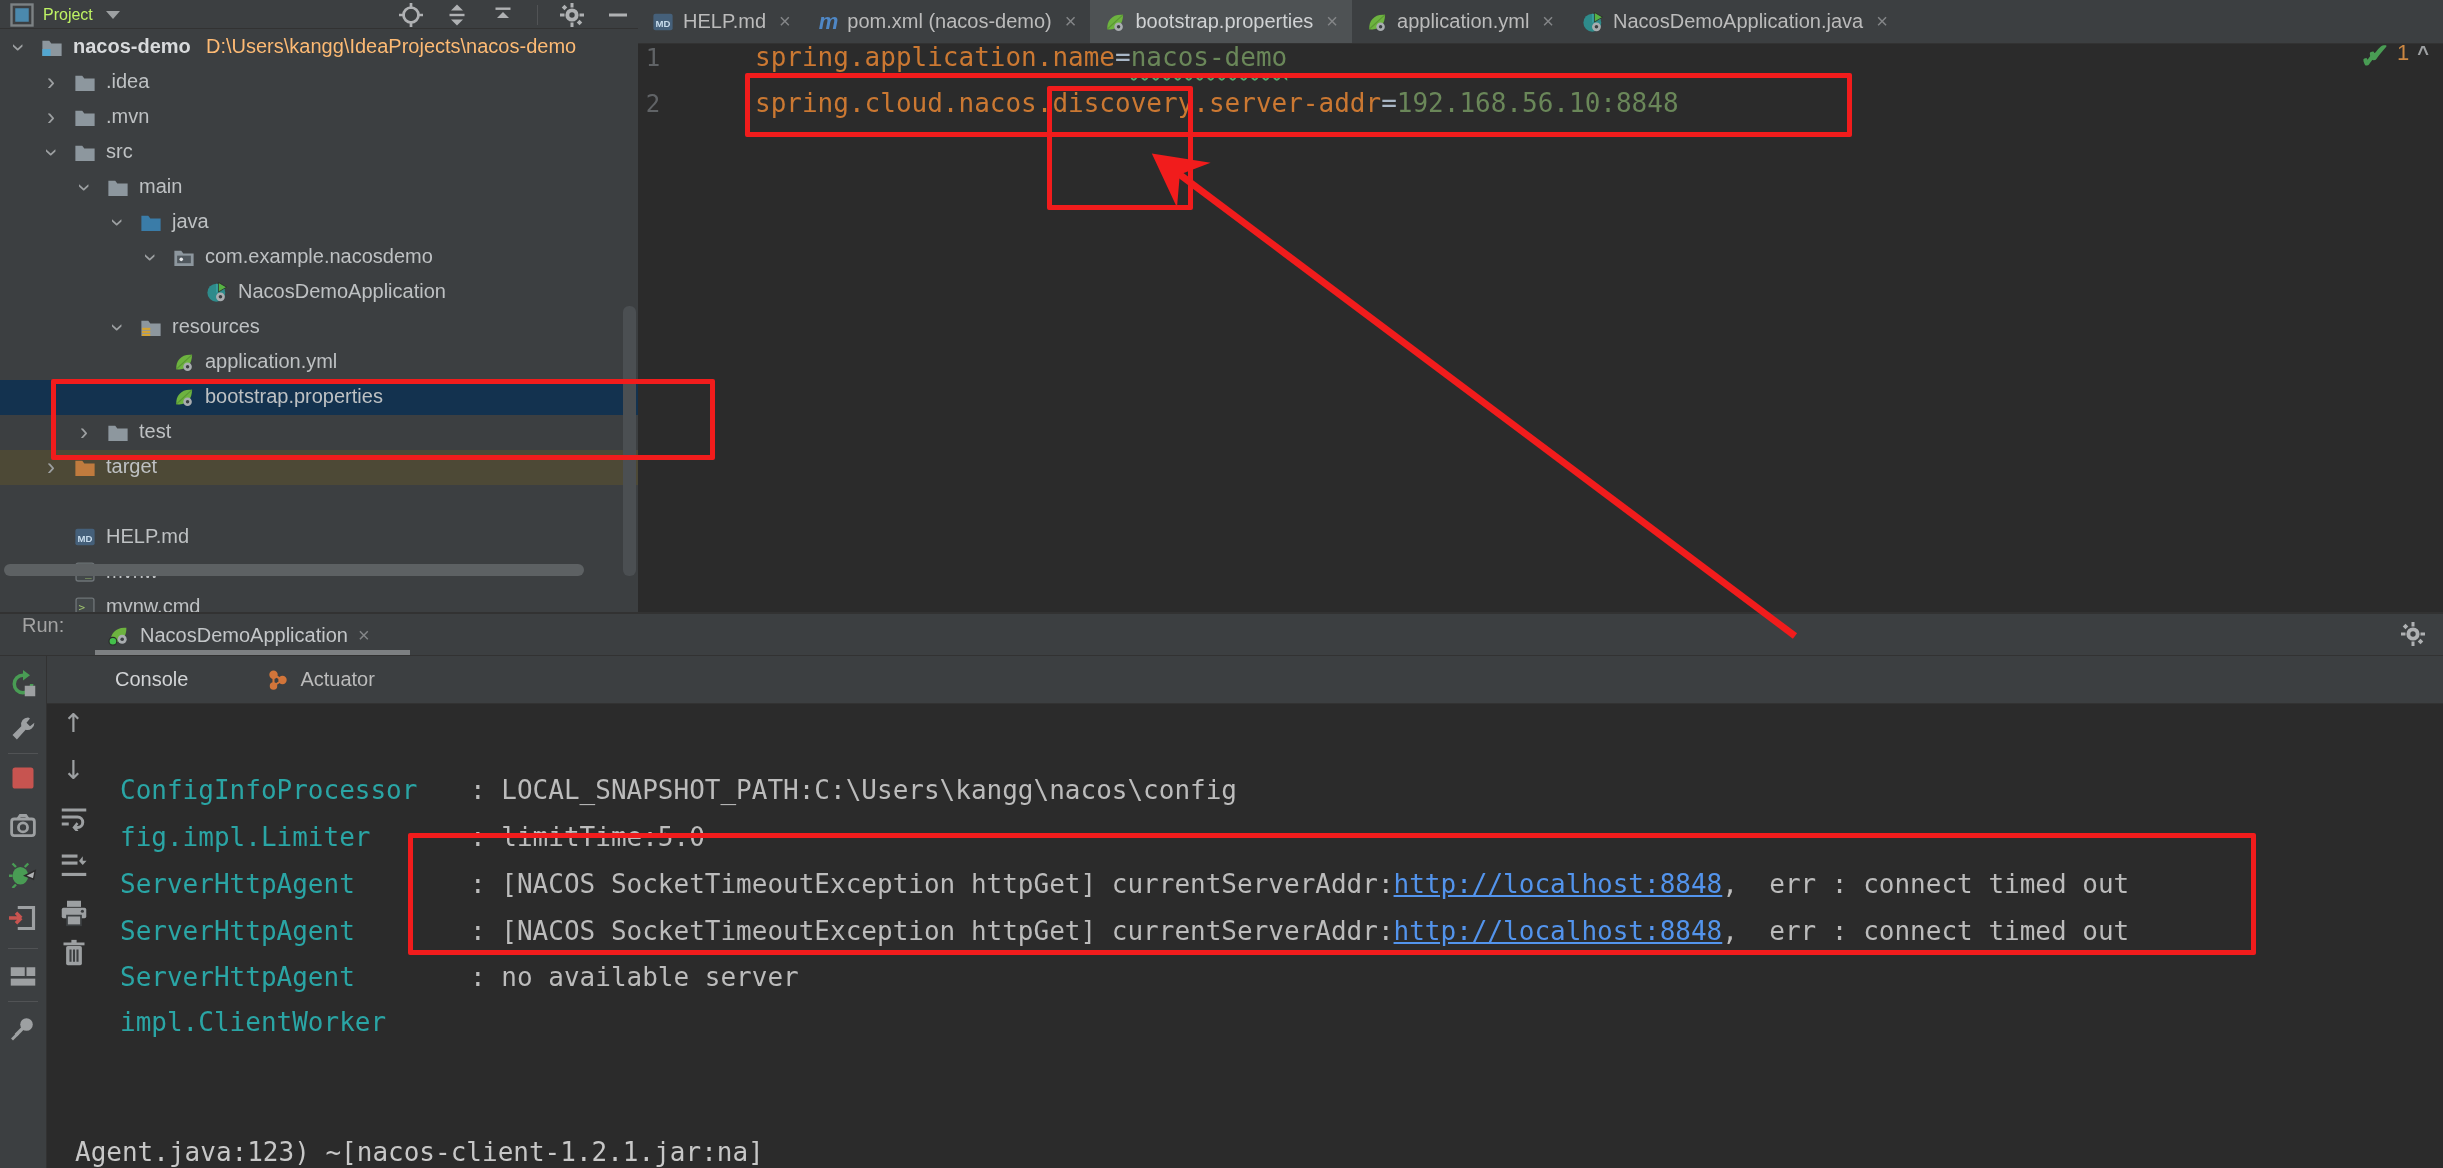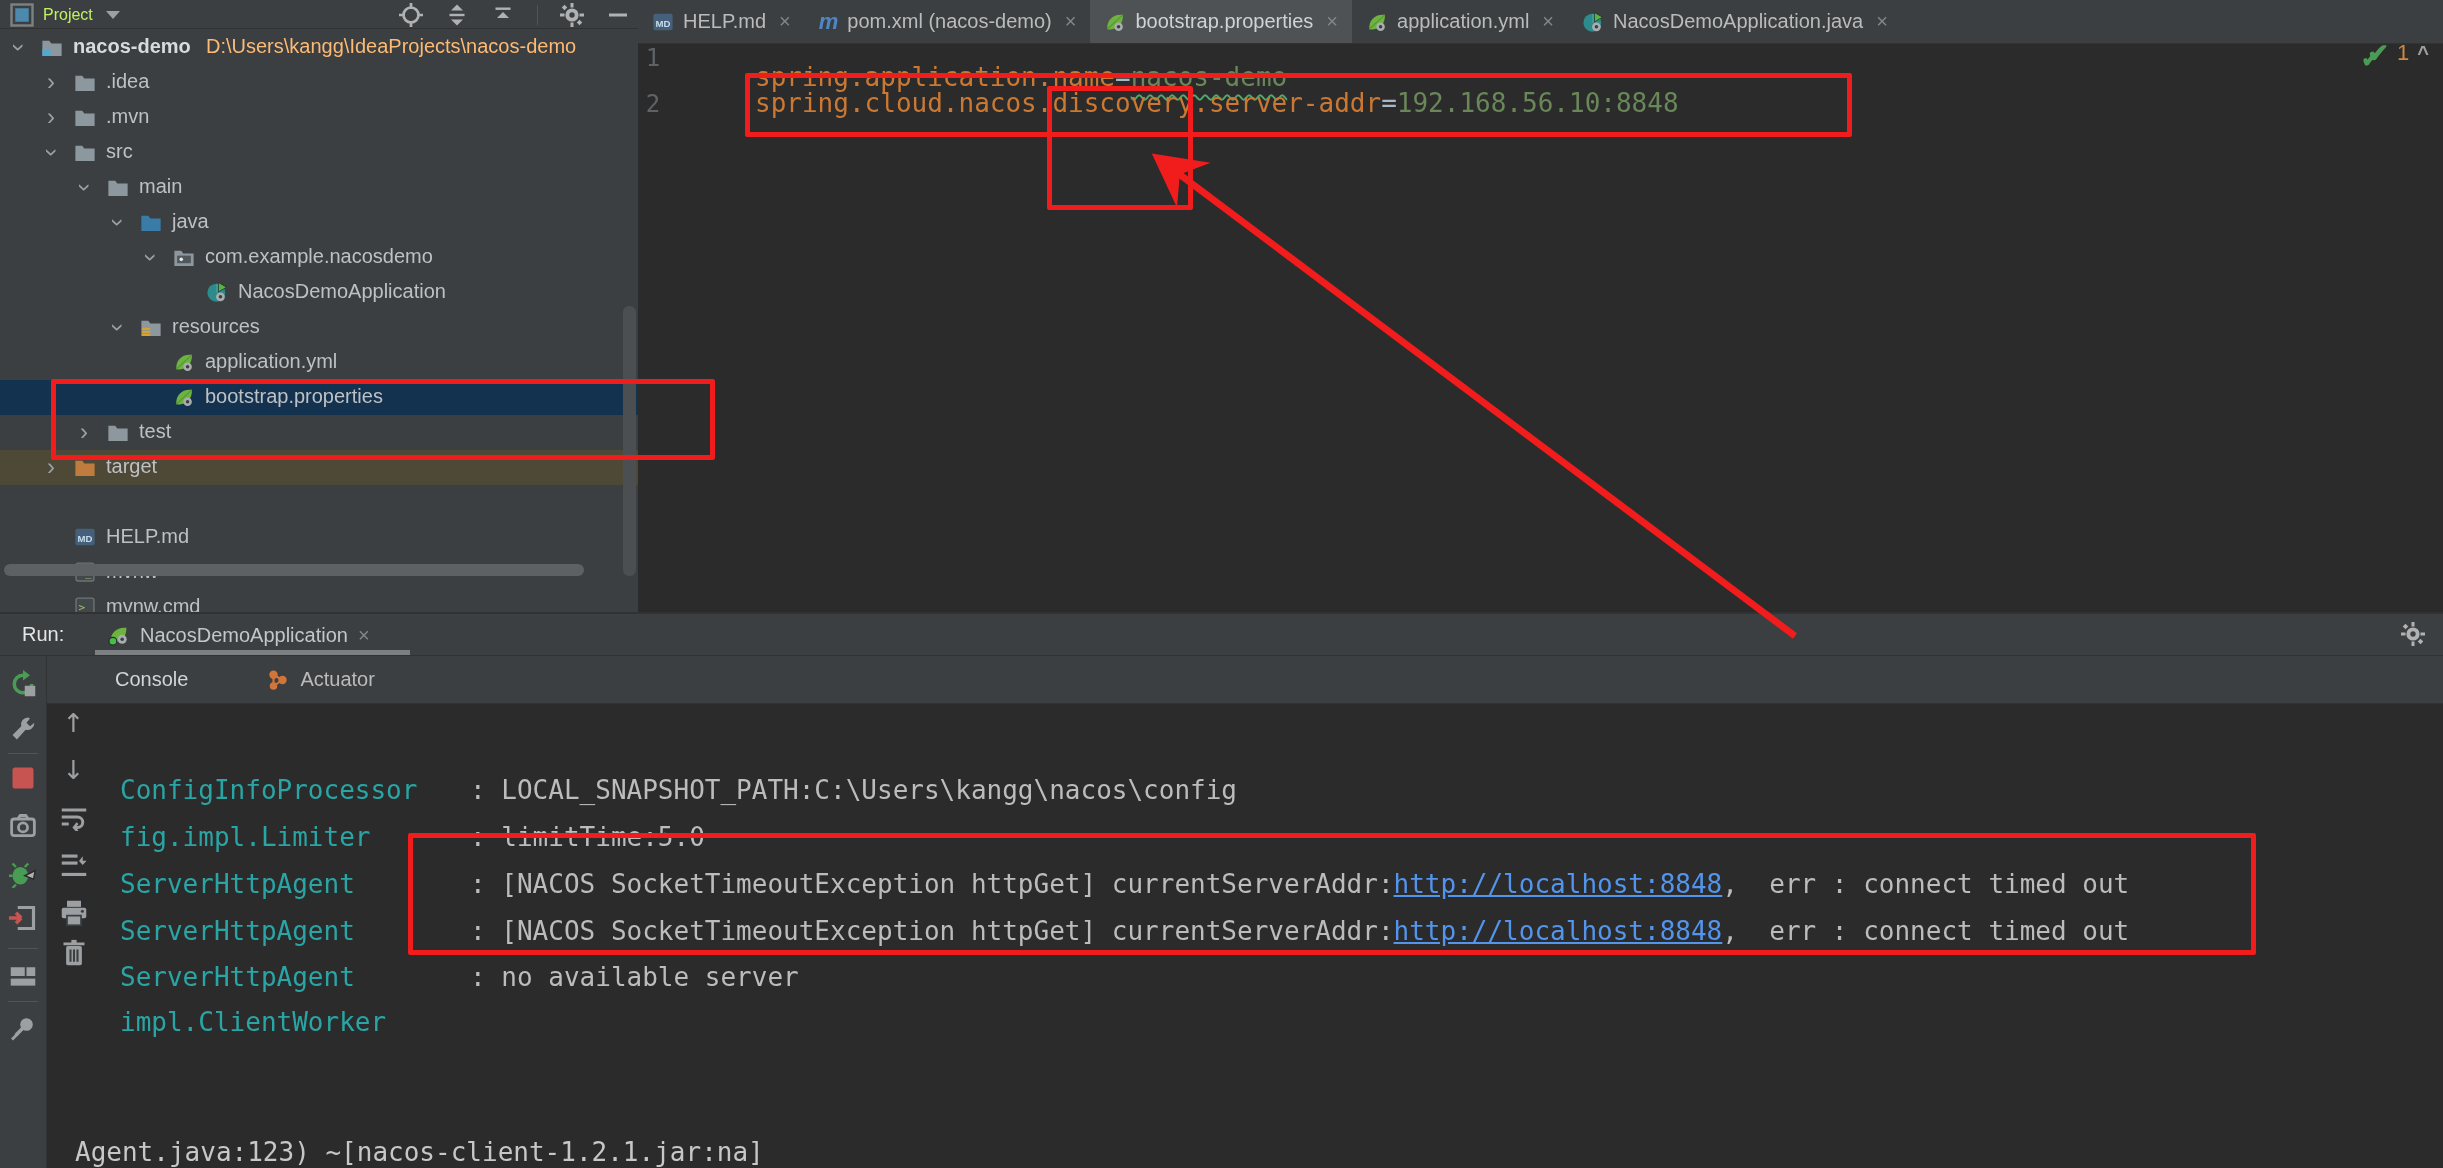--- a/index.html
+++ b/index.html
@@ -44,36 +44,36 @@
   .etab.active { background:#4e5254; color:#d0d2d4; }
   .etab .close { color:#848688; font-size:20px; margin-left:4px; }
   .etab svg { width:22px; height:22px; display:block; }
   .mavlet { font-size:22px; font-weight:bold; font-style:italic; color:#4f87c5; }
 
   #gutter-num-1, #gutter-num-2 { position:absolute; left:0px; width:30px; text-align:center;
       font-family:"DejaVu Sans Mono", monospace; font-size:24px; color:#606366; }
   #gutter-num-1 { top:44px; } #gutter-num-2 { top:90px; }
   .codeline { position:absolute; left:117px; height:46px; line-height:46px;
               font-family:"DejaVu Sans Mono", monospace; font-size:26px; white-space:pre; }
-  #codeline-1 { top:34px;margin-top:20px; } #codeline-2 { top:80px; }
+  #codeline-1 { top:34px; } #codeline-2 { top:80px; }
   .k { color:#cb7832; } .eq { color:#a9b7c6; } .v { color:#6a8759; }
   .squig { text-decoration:underline; text-decoration-style:wavy; text-decoration-color:#52a86c;
            text-underline-offset:8px; text-decoration-thickness:2px; }
 
   #inspection { position:absolute; right:14px; top:40px; display:flex; align-items:center; gap:8px; }
   .chk { color:#499c54; font-size:26px; font-weight:bold; line-height:1; position:relative; }
   .chk .chk2 { position:absolute; left:-6px; top:9px; font-size:22px; }
   #insp-count { color:#cc8742; font-size:22px; }
   #insp-caret { color:#9da0a2; font-size:20px; font-weight:bold; }
 
   
   #run-panel { position:absolute; left:0; top:612px; width:2443px; height:556px; background:#2b2b2b; }
   #run-header { position:absolute; left:0; top:0; width:100%; height:44px; background:#3c3f41;
                 border-top:2px solid #323232; border-bottom:1px solid #323232; }
-  #run-label { position:absolute; left:22px; top:9px; font-size:20px; color:#e5e5e5; }
+  #run-label { position:absolute; left:22px; top:0; font-size:20px; color:#a3a3a3; }
   #run-tab { position:absolute; left:96px; top:0; height:42px; display:flex; align-items:center; gap:10px; padding:0 10px; font-size:20px; color:#c3c6c8; }
   #run-tab svg { width:24px; height:24px; }
   #run-tab .close { color:#848688; }
   #run-tab-underline { position:absolute; left:95px; top:36px; width:315px; height:5px; background:#7d8082; }
   #run-gear { position:absolute; right:18px; top:8px; }
 
   #console-tabs { position:absolute; left:47px; top:44px; width:2396px; height:48px; background:#3c3f41;
                   border-bottom:1px solid #323232; display:flex; align-items:center; }
   #tab-console { margin-left:68px; font-size:20px; color:#d2d4d6; }
   #tab-actuator { margin-left:78px; font-size:20px; color:#bbbbbb; display:flex; align-items:center; gap:10px; }

